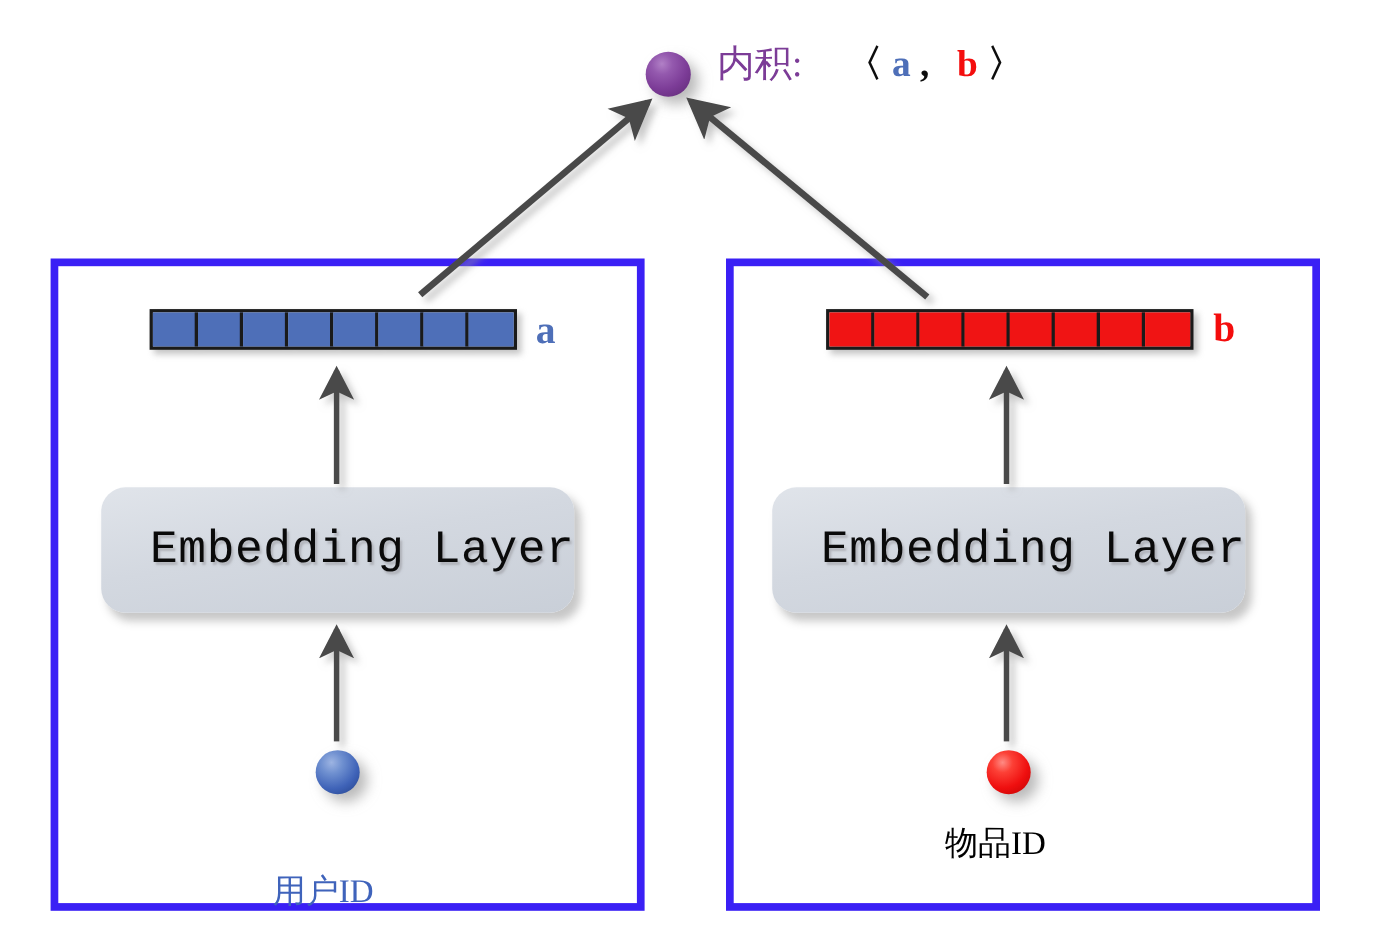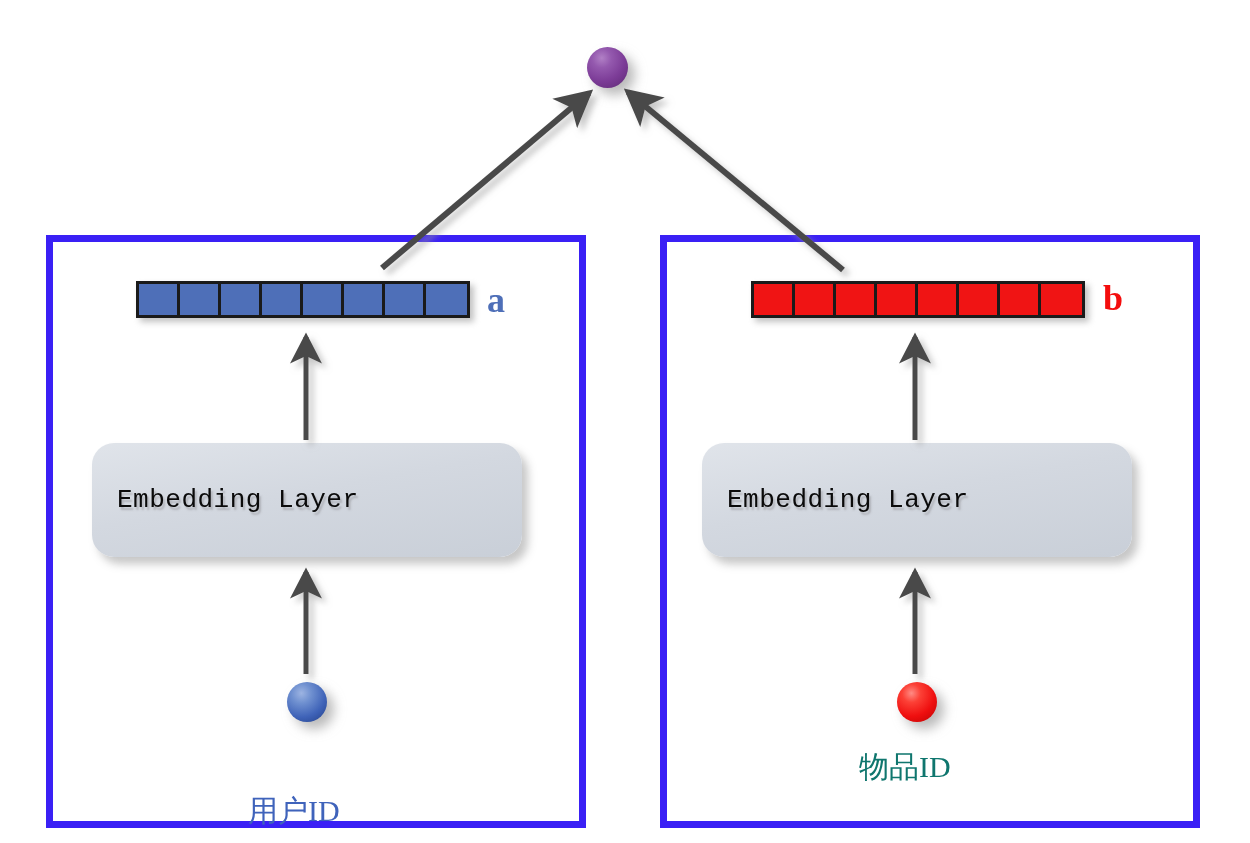--- a/index.html
+++ b/index.html
@@ -57,26 +57,26 @@
   }
   #label-a { left: 487px; top: 282px; color: #4e6fb8; }
   #label-b { left: 1103px; top: 280px; color: #f40d0d; }
 
   
   .emb-box {
     position: absolute;
     box-sizing: border-box;
     display: flex;
     align-items: center;
-    justify-content: flex-start;
+    justify-content: flex-end;
     border-radius: 22px;
     background: linear-gradient(170deg, #e0e4ea 0%, #d3d8e0 45%, #c9cfd8 100%);
     box-shadow: 6px 7px 8px rgba(130,130,130,0.45);
     font-family: "Liberation Mono", monospace;
-    font-size: 26px;
+    font-size: 42px;
     color: #0a0a0a;
     letter-spacing: 0.5px;
     text-shadow: 2px 3px 2px rgba(150,150,155,0.55);
     white-space: nowrap;
     padding-left: 25px;
   }
   #emb-user { left: 92px;  top: 443px; width: 430px; height: 114px; }
   #emb-item { left: 702px; top: 443px; width: 430px; height: 114px; }
 
   
@@ -137,20 +137,30 @@
     pointer-events: none;
   }
 </style>
 </head>
 <body>
 
 <div id="canvas" style="background: rgb(255, 255, 255);">
 
   <div class="sphere" id="sphere-dot"></div>
 
+  <div id="title-inner-product" style="color: rgb(124, 60, 151);">
+    <span>内积:</span>
+    <span style="display:inline-block;width:22px"></span>
+    <span class="brk">〈</span>
+    <span class="sym-a">a</span>
+    <span class="comma">,</span>
+    <span style="display:inline-block;width:8px"></span>
+    <span class="sym-b">b</span>
+    <span class="brk">〉</span>
+  </div>
 
   <div class="tower" id="tower-user" style="--frame:#3a20f5"></div>
 
   <div class="tower" id="tower-item" style="--frame:#3a20f5"></div>
 
   <div class="vector" id="vector-a">
     <div class="cell" style="background: rgb(78, 111, 184);"></div>
     <div class="cell" style="background: rgb(78, 111, 184);"></div>
     <div class="cell" style="background: rgb(78, 111, 184);"></div>
     <div class="cell" style="background: rgb(78, 111, 184);"></div>
@@ -177,21 +187,21 @@
     <span>Embedding Layer</span>
   </div>
   <div class="emb-box" id="emb-item">
     <span>Embedding Layer</span>
   </div>
 
   <div class="sphere" id="sphere-user"></div>
   <div class="sphere" id="sphere-item"></div>
 
   <div class="id-caption" id="caption-user" style="color: rgb(63, 99, 187); margin-top: 44px;">用户ID</div>
-  <div class="id-caption" id="caption-item" style="color: #0f766e;">物品ID</div>
+  <div class="id-caption" id="caption-item" style="color: #000000;">物品ID</div>
 
   <svg id="arrow-layer" viewBox="0 0 1250 843">
     <defs>
       <marker id="ah" markerWidth="7" markerHeight="7" refX="5.3" refY="3.5" orient="auto" markerUnits="strokeWidth">
         <path d="M0,0.3 L6.2,3.5 L0,6.7 L1.5,3.5 Z" fill="#4a4a4a"></path>
       </marker>
       <filter id="ashadow" x="-30%" y="-30%" width="180%" height="180%">
         <feDropShadow dx="5" dy="5" stdDeviation="3.2" flood-color="#9a9a9a" flood-opacity="0.55"></feDropShadow>
       </filter>
     </defs>

